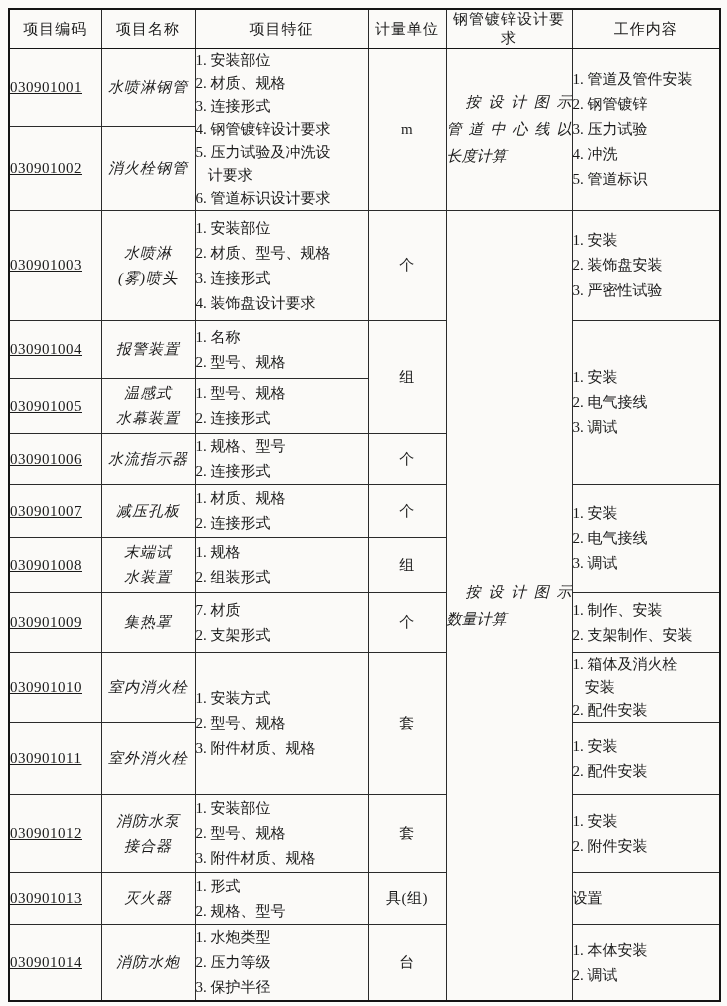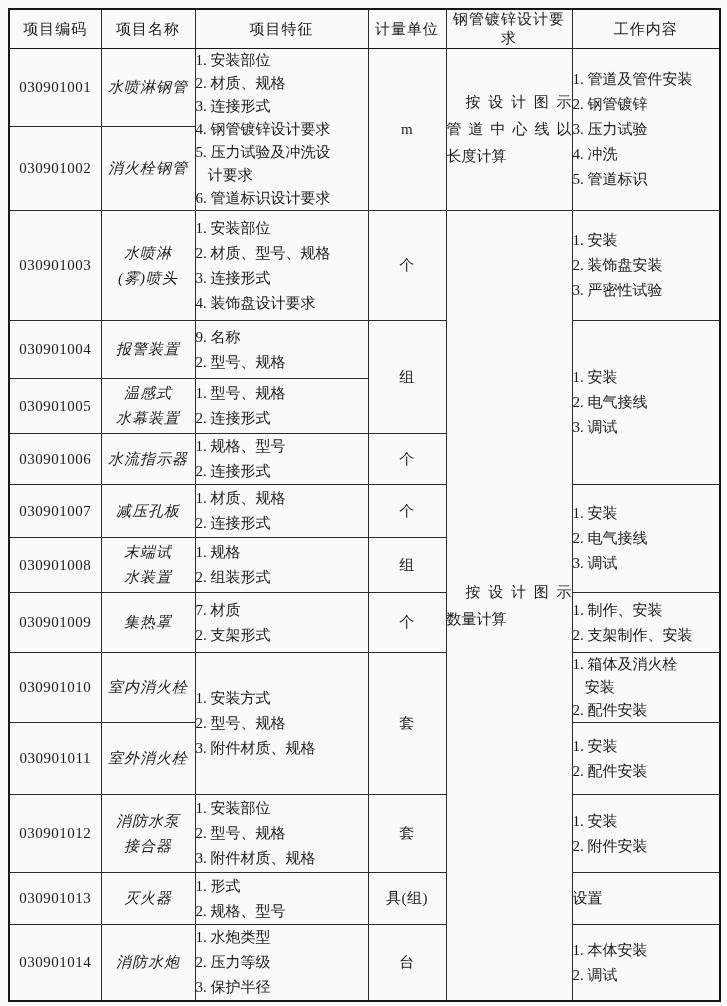--- a/index.html
+++ b/index.html
@@ -30,38 +30,39 @@
     padding: 0;
     overflow: hidden;
   }
   .spec thead th {
     border-bottom: 1.5px solid #141414;
     text-align: center;
     font-size: 15px;
     letter-spacing: 1px;
   }
   
-  .c-code  { text-align: center; letter-spacing: .5px; }
+  .c-code  { text-align: left; letter-spacing: .5px; text-decoration: underline; }
   .c-name  { text-align: center; white-space: pre-line; line-height: 25px; letter-spacing: 1px; font-style: italic; }
   .c-unit  { text-align: center; letter-spacing: .5px; }
   
   .c-feat, .c-work { text-align: left; padding: 3px 6px 3px 12px; }
   .c-feat .ln, .c-work .ln {
     white-space: pre-line;
     line-height: 25px;
     padding-left: .82em;
     text-indent: -.82em;
   }
   .tight .ln { line-height: 23px; }
   
   .c-rule { padding: 0 11px 0 6px; }
   .c-rule .ln {
     line-height: 27px;
     text-align: justify;
     text-align-last: justify;
+    font-style: italic;
   }
   .c-rule .ln:first-child { padding-left: 19px; }
   .c-rule .ln:last-child  { text-align: left; text-align-last: left; }
 </style>
 </head>
 <body>
 
 <div class="page">
   <table class="spec">
     <colgroup>
@@ -134,21 +135,21 @@
             <div class="ln">1. 安装</div>
             <div class="ln">2. 装饰盘安装</div>
             <div class="ln">3. 严密性试验</div>
           </td>
       </tr>
 
       <tr style="height:58px">
         <td class="c-code">030901004</td>
         <td class="c-name">报警装置</td>
         <td class="c-feat">
-            <div class="ln">9. 名称</div>
+            <div class="ln">1. 名称</div>
             <div class="ln">2. 型号、规格</div>
           </td>
         <td class="c-unit" rowspan="2">组</td>
         <td class="c-work" rowspan="3">
             <div class="ln">1. 安装</div>
             <div class="ln">2. 电气接线</div>
             <div class="ln">3. 调试</div>
           </td>
       </tr>
 

